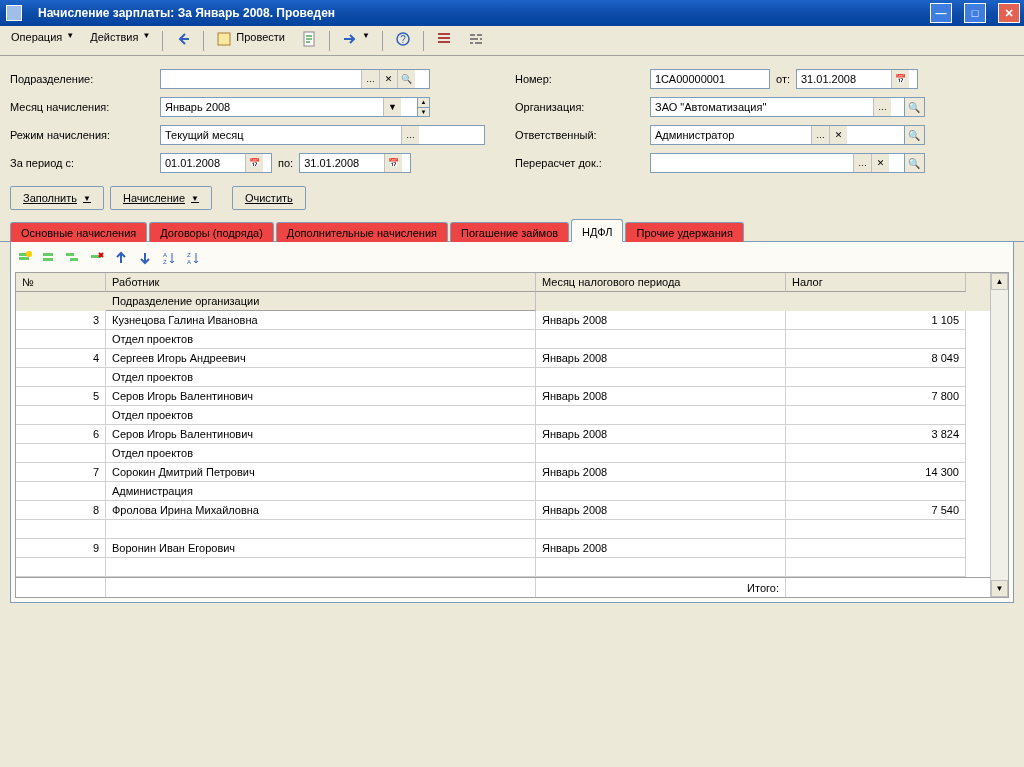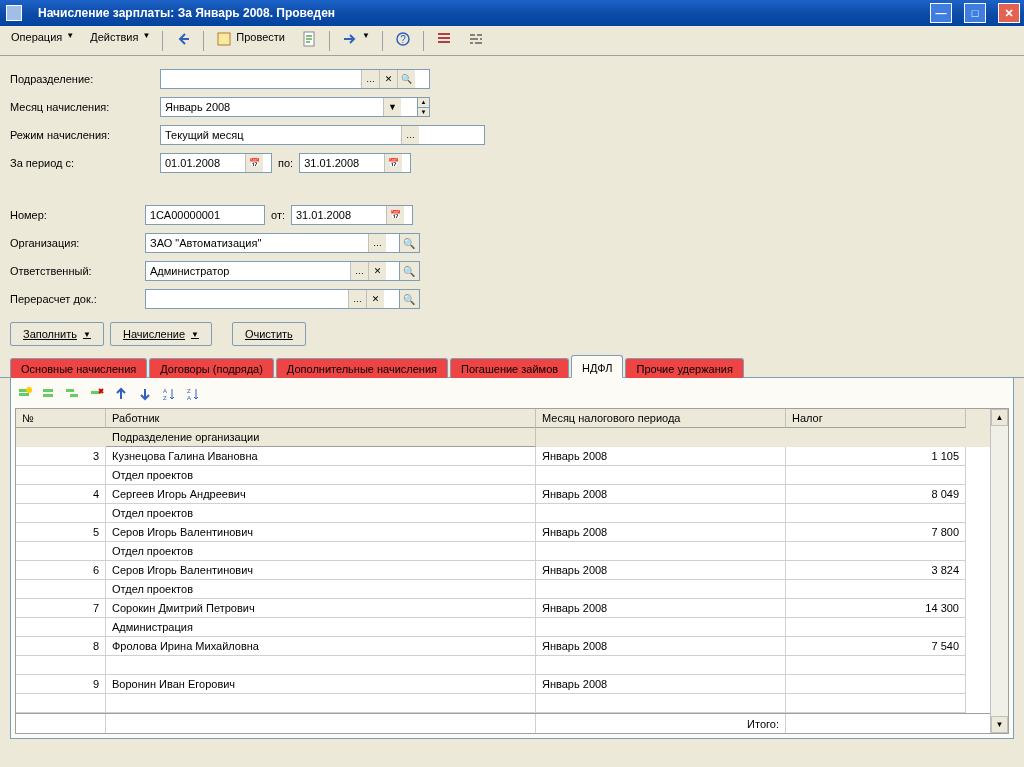--- a/index.html
+++ b/index.html
@@ -49,21 +49,20 @@
     border: 1px solid transparent; border-radius: 2px;
     cursor: default;
   }
   .tbtn .caret { margin-left: 4px; font-size: 8px; }
   .tsep { width: 1px; height: 20px; background: #a0a0a0; margin: 0 3px; }
   .ticon { width: 16px; height: 16px; display: inline-block; }
   .form-area {
     padding: 12px 10px 6px 10px;
     display: flex;
     gap: 30px;
-    flex-direction: column;
   }
   .form-col { display: flex; flex-direction: column; gap: 6px; }
   .form-row { display: flex; align-items: center; height: 22px; }
   .flabel { width: 150px; }
   .flabel2 { width: 135px; }
   .input-combo {
     display: flex; align-items: center; height: 20px;
     border: 1px solid #7f9db9; background: #fff;
   }
   .input-combo input {
@@ -309,21 +308,21 @@
         <input style="width: 222px;" value="ЗАО &quot;Автоматизация&quot;">
         <div class="ibtn">…</div>
       </div>
       <div class="ext-btn">
           <span>🔍</span>
         </div>
     </div>
     <div class="form-row">
       <span class="flabel2">Ответственный:</span>
       <div class="input-combo" style="width:255px">
-        <input style="width: 204px; border-radius: 6px;" value="Администратор">
+        <input style="width: 160px; border-radius: 6px;" value="Администратор">
         <div class="ibtn">…</div>
         <div class="ibtn">✕</div>
       </div>
       <div class="ext-btn">
           <span>🔍</span>
         </div>
     </div>
     <div class="form-row">
       <span class="flabel2">Перерасчет док.:</span>
       <div class="input-combo" style="width:255px">

